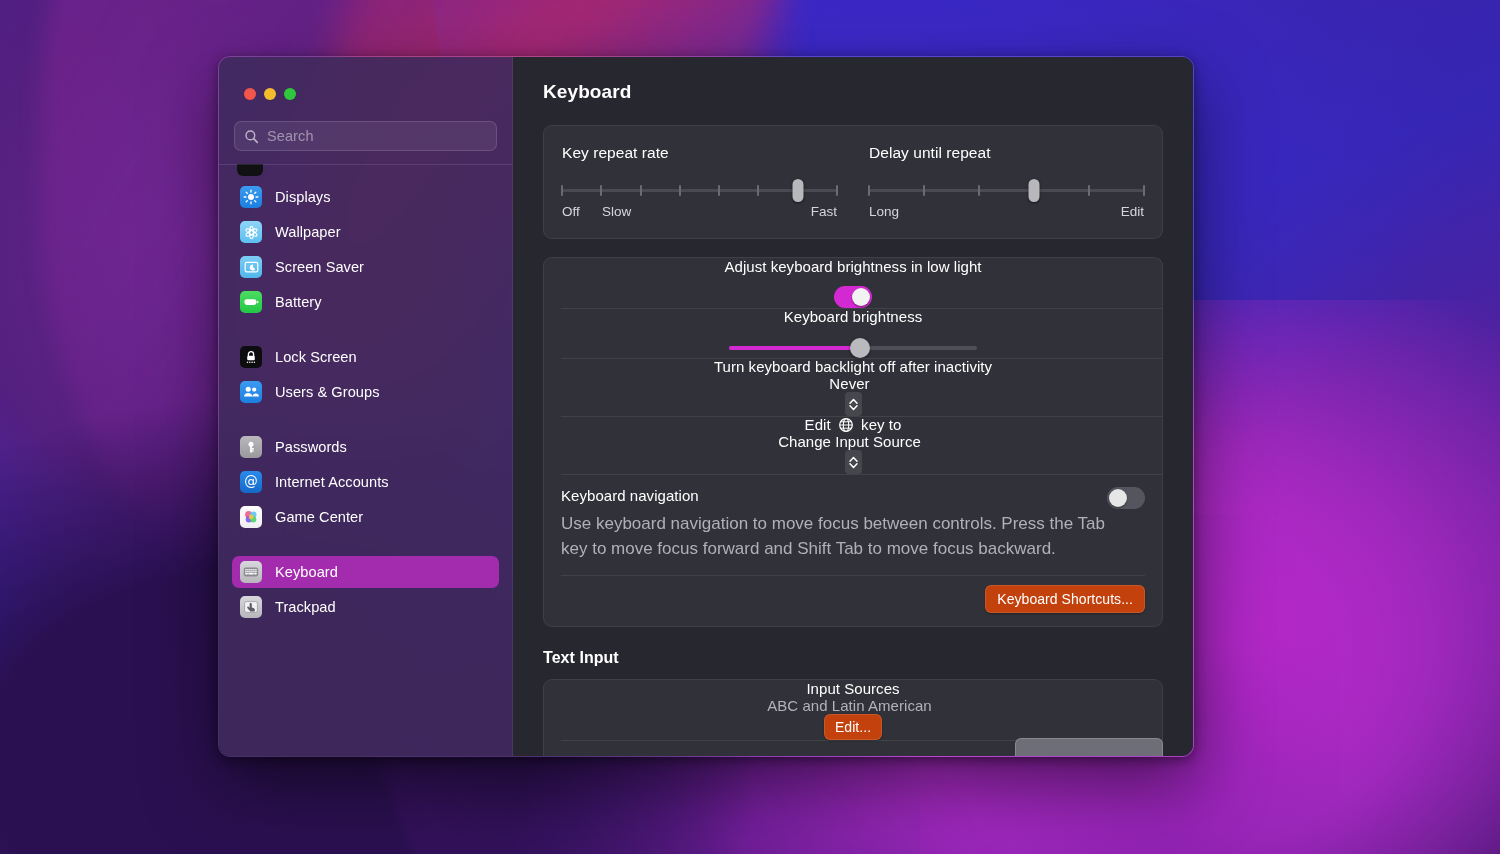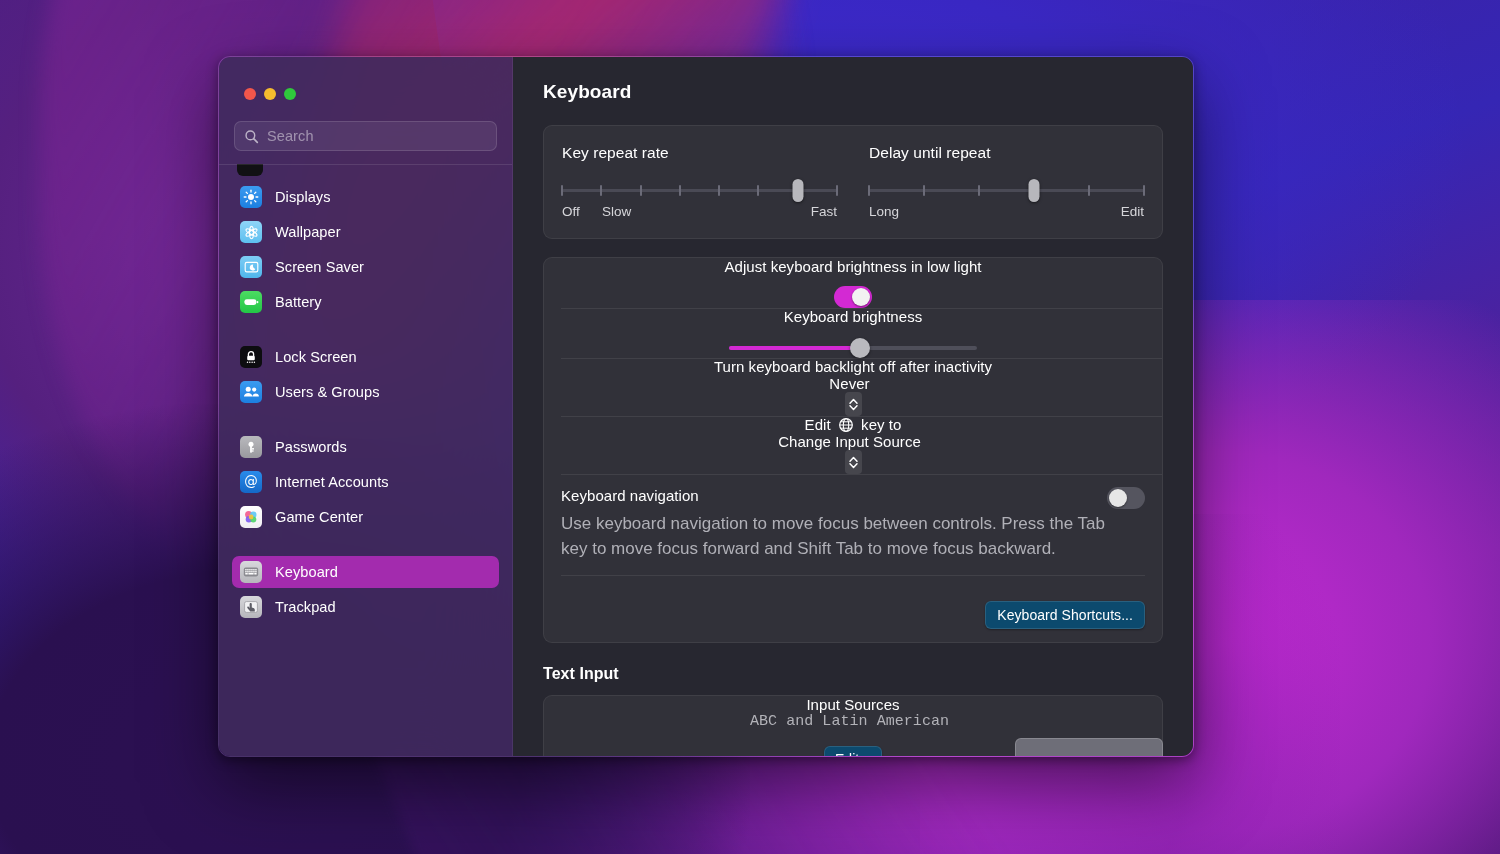--- a/index.html
+++ b/index.html
@@ -183,21 +183,21 @@
   .row + .row::before {
     content: ""; position: absolute; left: 17px; right: 0; top: 0;
     height: 1px; background: rgba(255,255,255,0.08);
   }
   .row-label { font-size: 15px; color: #ffffff; letter-spacing: 0.05px; }
   .row-spacer { flex: 1; }
   .row-value {
     font-size: 15px; color: #ffffff; letter-spacing: 0.05px;
     margin-right: 7px;
   }
-  .row-value.dim { color: #b2b2b8; font-family: Liberation Mono, monospace; }
+  .row-value.dim { color: #b2b2b8; }
 
   
   .repeat-card { display: flex; padding: 18px 0 16px 0; justify-content: space-between; }
   .repeat-col { flex: 1; padding: 0 18px; }
   .repeat-col:first-child { padding-right: 14px; }
   .repeat-title {
     font-size: 15.5px; color: #ffffff; margin-bottom: 20px;
     letter-spacing: 0.05px;
   }
   .tick-slider { position: relative; height: 16px; margin-bottom: 6px; }
@@ -277,27 +277,26 @@
   }
   .btn-row {
     display: flex; justify-content: flex-end;
     padding: 10px 17px 13px 17px; position: relative;
   }
   .btn-row::before {
     content: ""; position: absolute; left: 17px; right: 17px; top: 0;
     height: 1px; background: rgba(255,255,255,0.08);
   }
   .btn {
-    background: #0c4a6e; color: #ffffff;
+    background: #c2410c; color: #ffffff;
     font-size: 14px; letter-spacing: 0.05px;
     padding: 5px 11px; border-radius: 6px;
     border: 0.5px solid rgba(255,255,255,0.12);
     box-shadow: 0 1px 2px rgba(0,0,0,0.35);
     white-space: nowrap;
-    margin-top: 16px;
   }
   .btn-sm { padding: 4px 10px; font-size: 14px; }
 
   .section-title {
     font-size: 16px; font-weight: bold; color: #ffffff;
     margin: 22px 0 12px 0; letter-spacing: 0.05px;
   }
   .cut-btn {
     position: absolute; right: 30px; bottom: -8px;
     width: 148px; height: 26px; border-radius: 6px;

